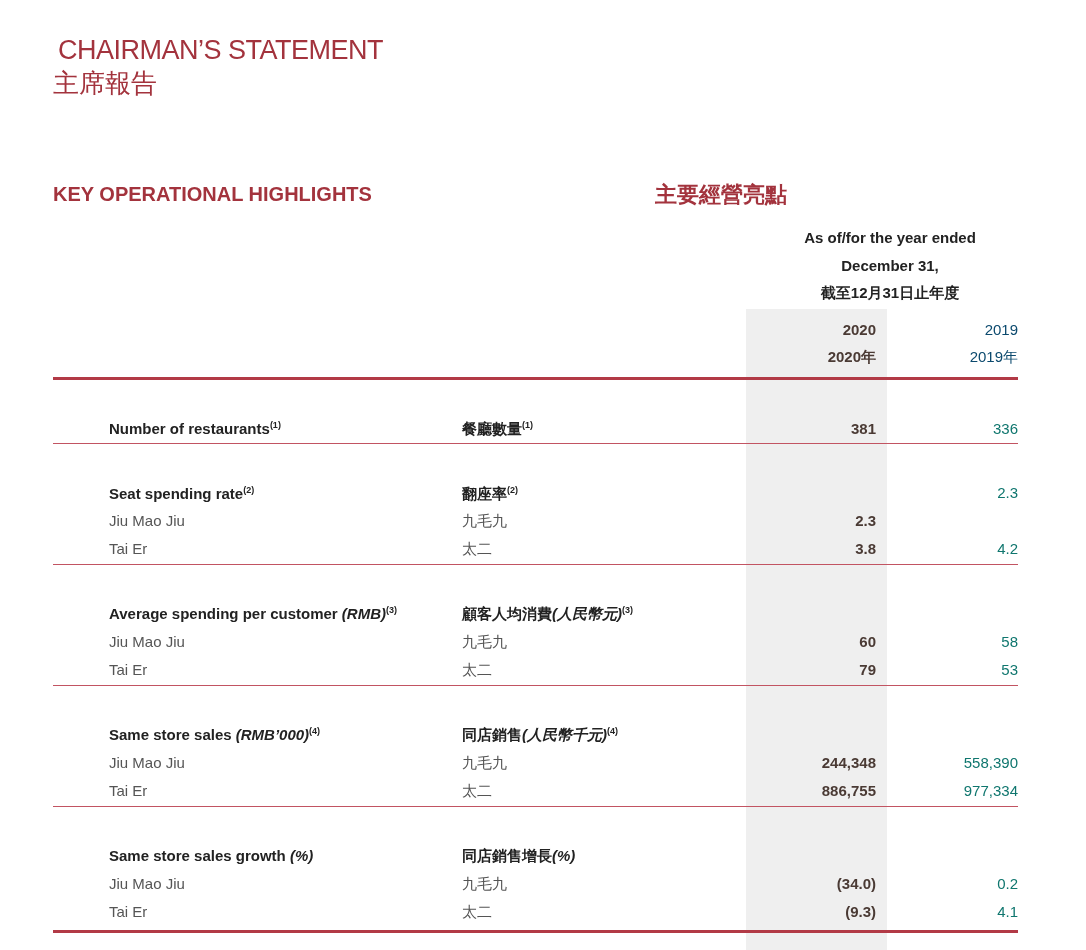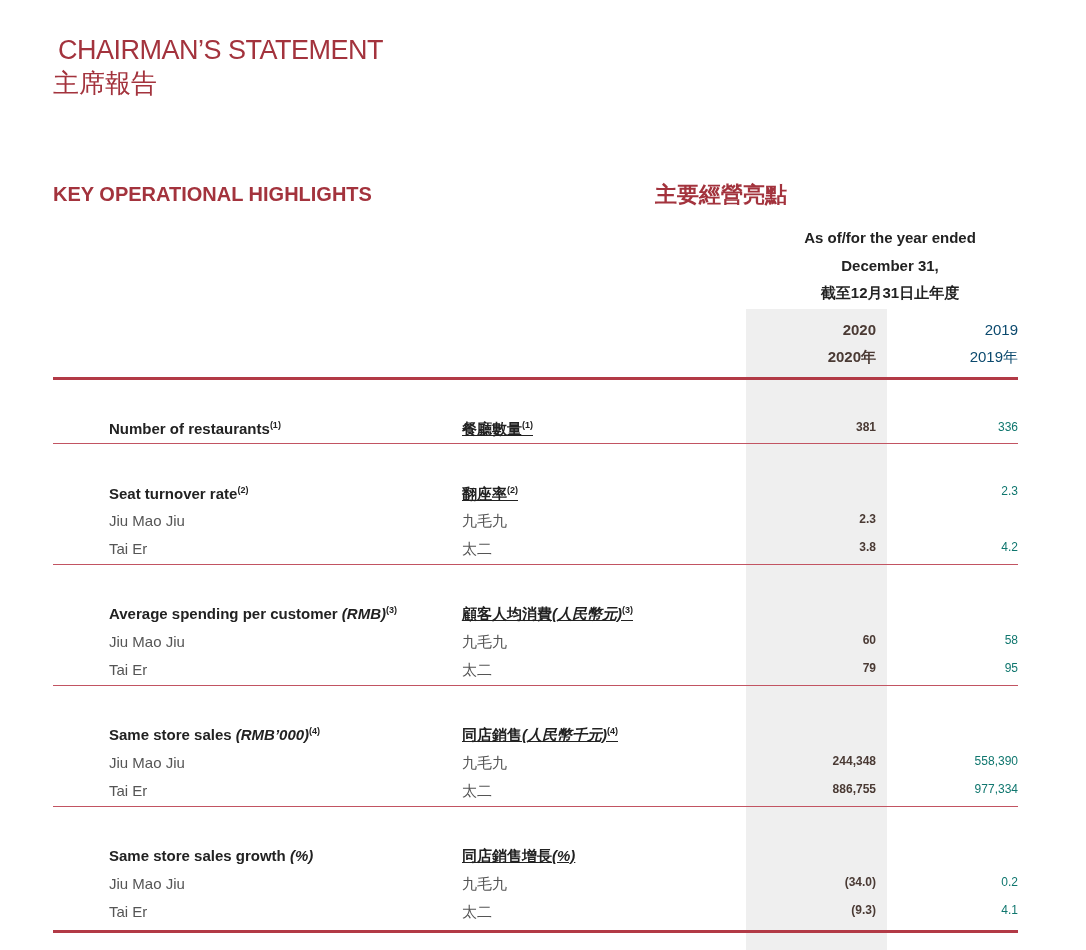--- a/index.html
+++ b/index.html
@@ -14,23 +14,23 @@
   .shade { left: 746px; top: 309px; width: 141px; height: 641px; background: #efefef; }
   .yr { font-size: 15px; text-align: left; white-space: nowrap; }
   .yr.cur { right: 210px; font-weight: bold; color: #4a3a34; }
   .yr.prev { right: 68px; color: #0c4a6e; }
   .rule-thick { left: 53px; width: 965px; height: 3px; background: #b23a46; }
   .rule-thin { left: 53px; width: 965px; height: 1px; background: #c25462; }
   .lbl { left: 69px; font-size: 15px; white-space: nowrap; margin-left: 40px; }
   .lbl.b { font-weight: bold; color: #222; }
   .lbl.n { color: #555; }
   .zh { left: 462px; font-size: 15px; white-space: nowrap; }
-  .zh.b { font-weight: bold; color: #222; text-decoration: underline; }
+  .zh.b { font-weight: bold; color: #222; }
   .zh.n { color: #555; }
-  .val { font-size: 12px; text-align: center; white-space: nowrap; }
+  .val { font-size: 15px; text-align: center; white-space: nowrap; }
   .val.cur { right: 210px; font-weight: bold; color: #4a3a34; }
   .val.prev { right: 68px; color: #0f766e; }
   sup { font-size: 9px; vertical-align: super; line-height: 0; }
   i { font-style: italic; text-align: center; }
 </style>
 </head>
 <body>
 
 <div class="abs hdr-en">CHAIRMAN’S STATEMENT</div>
 <div class="abs hdr-zh">主席報告</div>
@@ -50,42 +50,42 @@
 <div class="abs yr prev" style="top:348px">2019年</div>
 
 <div class="abs rule-thick" style="top:377px"></div>
 
 <div class="abs lbl b" style="top:420px"><span>Number of restaurants</span><sup>(1)</sup></div>
 <div class="abs zh b" style="top:420px"><span>餐廳數量</span><sup>(1)</sup></div>
 <div class="abs val cur" style="top:420px">381</div>
 <div class="abs val prev" style="top:420px">336</div>
 <div class="abs rule-thin" style="top:443px"></div>
 
-<div class="abs lbl b" style="top:485px"><span>Seat turnover rate</span><sup>(2)</sup></div>
+<div class="abs lbl b" style="top:485px"><span>Seat spending rate</span><sup>(2)</sup></div>
 <div class="abs zh b" style="top:485px"><span>翻座率</span><sup>(2)</sup></div>
 <div class="abs lbl n" style="top:512px">Jiu Mao Jiu</div>
 <div class="abs zh n" style="top:512px">九毛九</div>
 <div class="abs val cur" style="top:512px">2.3</div>
 <div class="abs val prev" style="top:484px">2.3</div>
 <div class="abs lbl n" style="top:540px">Tai Er</div>
 <div class="abs zh n" style="top:540px">太二</div>
 <div class="abs val cur" style="top:540px">3.8</div>
 <div class="abs val prev" style="top:540px">4.2</div>
 <div class="abs rule-thin" style="top:564px"></div>
 
 <div class="abs lbl b" style="top:605px"><span>Average spending per customer </span><i>(RMB)</i><sup>(3)</sup></div>
 <div class="abs zh b" style="top:605px"><span>顧客人均消費</span><i>(人民幣元)</i><sup>(3)</sup></div>
 <div class="abs lbl n" style="top:633px">Jiu Mao Jiu</div>
 <div class="abs zh n" style="top:633px">九毛九</div>
 <div class="abs val cur" style="top:633px">60</div>
 <div class="abs val prev" style="top:633px">58</div>
 <div class="abs lbl n" style="top:661px">Tai Er</div>
 <div class="abs zh n" style="top:661px">太二</div>
 <div class="abs val cur" style="top:661px">79</div>
-<div class="abs val prev" style="top:661px">95</div>
+<div class="abs val prev" style="top:661px">53</div>
 <div class="abs rule-thin" style="top:685px"></div>
 
 <div class="abs lbl b" style="top:726px"><span>Same store sales </span><i>(RMB’000)</i><sup>(4)</sup></div>
 <div class="abs zh b" style="top:726px"><span>同店銷售</span><i>(人民幣千元)</i><sup>(4)</sup></div>
 <div class="abs lbl n" style="top:754px">Jiu Mao Jiu</div>
 <div class="abs zh n" style="top:754px">九毛九</div>
 <div class="abs val cur" style="top:754px">244,348</div>
 <div class="abs val prev" style="top:754px">558,390</div>
 <div class="abs lbl n" style="top:782px">Tai Er</div>
 <div class="abs zh n" style="top:782px">太二</div>

